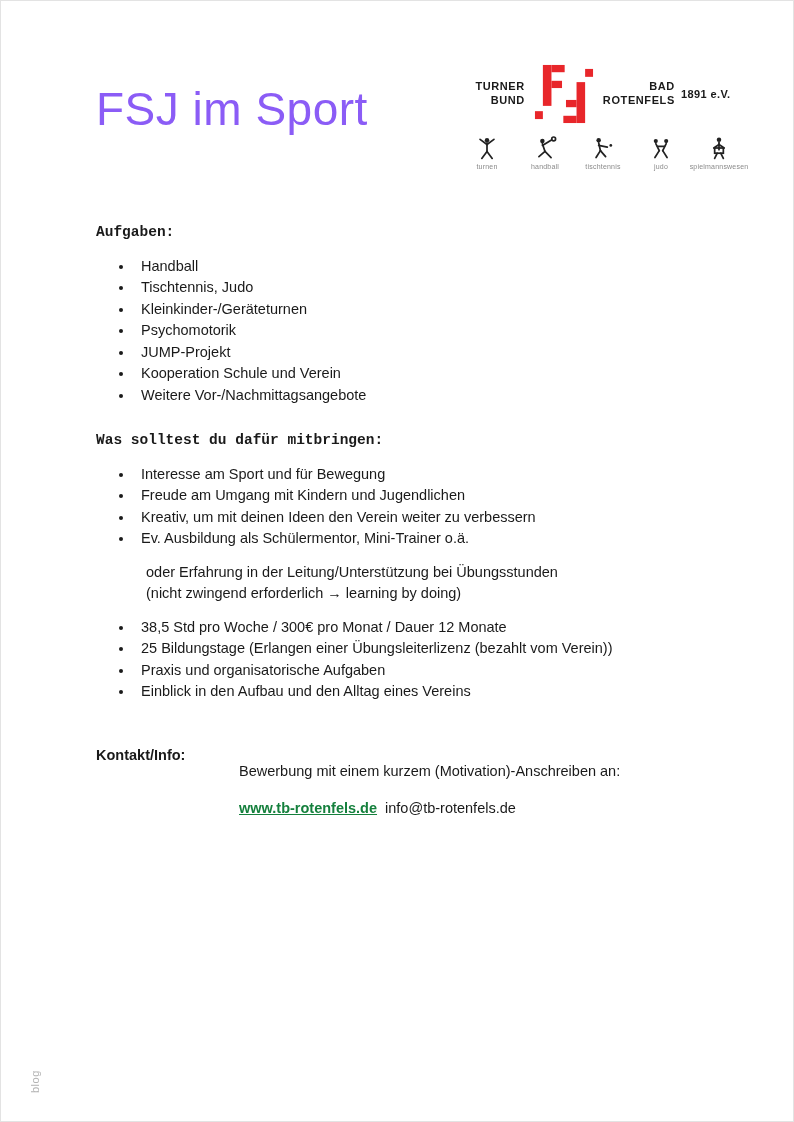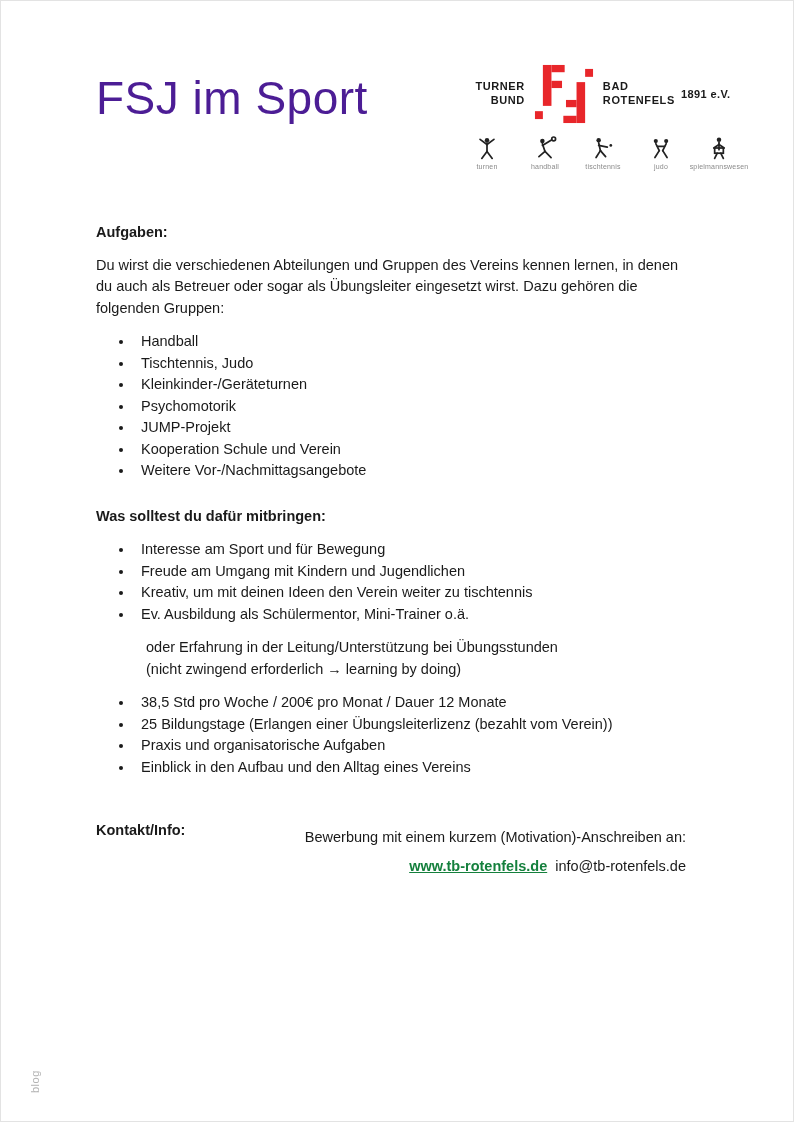--- a/index.html
+++ b/index.html
@@ -4,50 +4,50 @@
 <style>
   html,body{margin:0;padding:0;background:#f2f2f2;}
   .page{
     width:794px;height:1122px;position:relative;background:#ffffff;
     box-sizing:border-box;border:1px solid #e3e3e3;overflow:hidden;
     font-family:"Liberation Sans",sans-serif;color:#1a1a1a;
   }
   
   .header{display:flex;justify-content:space-between;align-items:flex-start;
     padding:58px 52px 0 95px;}
-  .doc-title{font-size:46px;font-weight:300;letter-spacing:0.5px;color:#4c1d95;
-    margin-top:16px;line-height:1;}
+  .doc-title{font-size:46px;font-weight:300;letter-spacing:0.5px;color:#8b5cf6;
+    margin-top:27px;line-height:1;}
   .logo{display:flex;flex-direction:column;align-items:center;}
   .logo-top{display:flex;align-items:center;gap:6px;}
   .logo-word{font-size:11px;font-weight:bold;letter-spacing:0.6px;line-height:1.25;
     text-align:right;white-space:pre-line;}
-  .logo-word.right{text-align:left;}
+  .logo-word.right{text-align:right;}
   .logo-year{font-size:11px;font-weight:bold;letter-spacing:0.4px;}
   .logo-mark{width:66px;height:70px;flex:0 0 auto;}
   .logo-icons{display:flex;gap:14px;margin-top:6px;}
   .sport{display:flex;flex-direction:column;align-items:center;width:44px;}
   .sport svg{width:26px;height:26px;}
   .sport-label{font-size:7px;color:#8a8a8a;margin-top:2px;letter-spacing:0.2px;}
   
   .intro{text-align:center;margin-top:66px;font-size:14.5px;}
   .intro-line{margin-bottom:25px;line-height:15px;}
   .b{font-weight:bold;}
   
   .content{padding:0 100px 0 95px;font-size:14.5px;line-height:21.5px;}
-  .sec-heading{font-weight:bold;margin-top:24px;}
+  .sec-heading{font-weight:bold;margin-top:24px;font-family:Liberation Mono, monospace;}
   .sec-heading.first{margin-top:52px;}
   .para{margin-top:11px;}
   ul.bullets{margin:12px 0 12px 0;padding-left:38px;}
   ul.bullets li{padding-left:7px;margin:0;}
   .cont-lines{padding-left:50px;}
   
   .kontakt{display:flex;margin-top:42px;}
   .kontakt-label{font-weight:bold;width:127px;flex:0 0 auto;}
   .kontakt-body{flex:1;}
-  .kontakt-line{margin:7px;text-align:right;}
+  .kontakt-line{margin:16px;}
   .phone{margin-left:20px;}
   .link{color:#15803d;text-decoration:underline;font-weight:bold;cursor:pointer;}
   .email{margin-left:8px;}
   
   .watermark{position:absolute;left:40px;bottom:28px;font-size:11px;color:#b3b3b3;
     transform:rotate(-90deg);transform-origin:left bottom;letter-spacing:0.5px;}
 </style>
 </head>
 <body>
 
@@ -136,49 +136,48 @@
           <div class="sport-label">spielmannswesen</div>
         </div>
       </div>
     </div>
   </div>
 
 
   <div class="content">
 
     <div class="sec-heading first">Aufgaben:</div>
-    <div class="para">Du wirst die verschiedenen Abteilungen und Gruppen des Vereins kennen lernen, in denen du auch als Betreuer oder sogar als Übungsleiter eingesetzt wirst. Dazu gehören die folgenden Gruppen:</div>
     <ul class="bullets">
 
     <li>Handball</li>
         <li>Tischtennis, Judo</li>
         <li>Kleinkinder-/Geräteturnen</li>
         <li>Psychomotorik</li>
         <li>JUMP-Projekt</li>
         <li>Kooperation Schule und Verein</li>
         <li>Weitere Vor-/Nachmittagsangebote</li>
       </ul>
 
     <div class="sec-heading">Was solltest du dafür mitbringen:</div>
     <ul class="bullets">
 
     <li>Interesse am Sport und für Bewegung</li>
         <li>Freude am Umgang mit Kindern und Jugendlichen</li>
-        <li>Kreativ, um mit deinen Ideen den Verein weiter zu tischtennis</li>
+        <li>Kreativ, um mit deinen Ideen den Verein weiter zu verbessern</li>
         <li>Ev. Ausbildung als Schülermentor, Mini-Trainer o.ä.</li>
       </ul>
     <div class="cont-lines">
 
     <div>oder Erfahrung in der Leitung/Unterstützung bei Übungsstunden</div>
         <div>(nicht zwingend erforderlich → learning by doing)</div>
       </div>
 
     <ul class="bullets">
 
-    <li>38,5 Std pro Woche / 200€ pro Monat / Dauer 12 Monate</li>
+    <li>38,5 Std pro Woche / 300€ pro Monat / Dauer 12 Monate</li>
         <li>25 Bildungstage (Erlangen einer Übungsleiterlizenz (bezahlt vom Verein))</li>
         <li>Praxis und organisatorische Aufgaben</li>
         <li>Einblick in den Aufbau und den Alltag eines Vereins</li>
       </ul>
 
     <div class="kontakt">
       <div class="kontakt-label">Kontakt/Info:</div>
       <div class="kontakt-body">
         <div class="kontakt-line">Bewerbung mit einem kurzem (Motivation)-Anschreiben an:</div>
         <div class="kontakt-line"><span class="link">www.tb-rotenfels.de</span><span class="email">info@tb-rotenfels.de</span></div>

